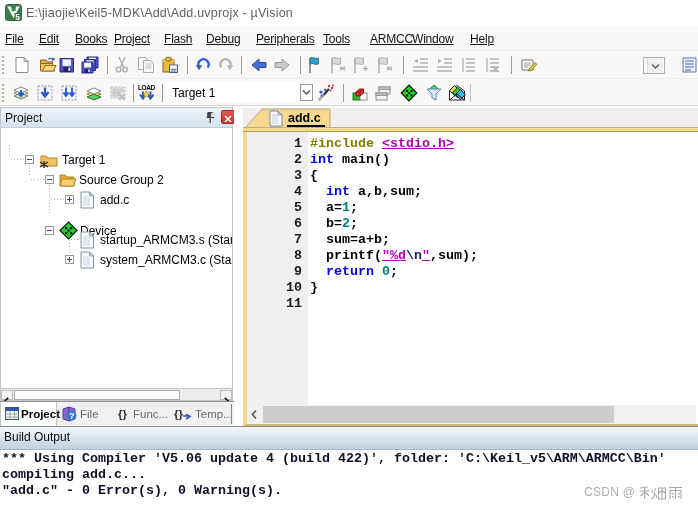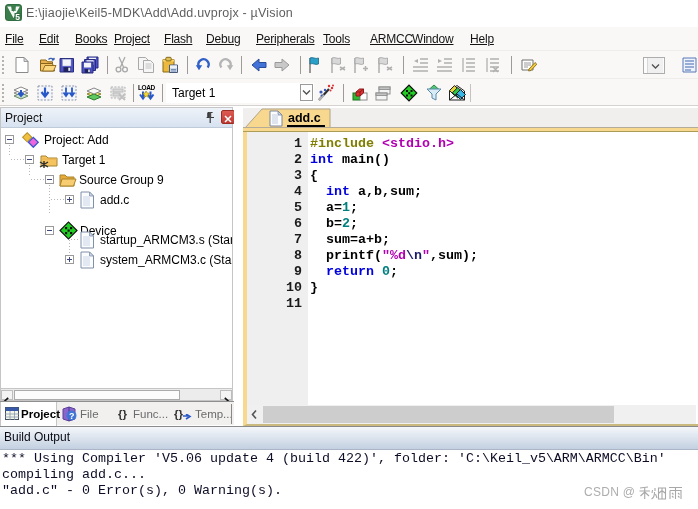--- a/index.html
+++ b/index.html
@@ -54,28 +54,28 @@
 #tabline { position:absolute; left:0; top:20px; width:455px; height:1px; background:#b4ab98; }
 #tabstrip { position:absolute; left:0; top:21px; width:455px; height:3px; background:#f8d88f; }
 #tabstrip2 { position:absolute; left:0; top:24px; width:455px; height:1px; background:#ad9c56; }
 #edframe { position:absolute; left:0; top:25px; width:455px; height:294px; border-left:4px solid #f8d88f; border-bottom:2px solid #c9b97c; background:#fff; }
 #gutter { position:absolute; left:0px; top:0px; width:61px; height:273px; background:#efefef; color:#1a1a1a; font-size:13.333px; line-height:16px; text-align:right; padding-right:6px; padding-top:4px; font-weight:bold; white-space:pre; }
 #code { position:absolute; left:63px; top:4px; width:386px; height:269px; font-size:13.333px; line-height:16px; white-space:pre; font-weight:bold; color:#000; }
 #escroll { position:absolute; left:0px; top:273px; width:449px; height:19px; background:#f0f0f0; }
 #ethumb { position:absolute; left:16px; top:1px; width:351px; height:17px; background:#cdcdcd; }
 .kw { color:#0000e0; }
 .pp { color:#7f7e00; }
-.str { color:#b000b0; }
+.str { color:#b000b0;text-decoration:underline; }
 .num { color:#007f7f; }
 .esc { color:#1a1a66; }
 
 
 #bohead { left:0; top:426px; width:698px; height:24px; background:linear-gradient(#f4f7fa,#c3d0e1); border-top:1px solid #8a8a8a; border-bottom:1px solid #aab6c6; }
 #bohead .t { position:absolute; left:4px; top:3px; font-size:12px; color:#0a0a14; }
-#boutput { left:2px; top:451px; width:695px; height:59px; background:#fff; font-size:13.333px; line-height:16px; white-space:pre; font-weight:normal; color:#0d0d26; }
+#boutput { left:2px; top:451px; width:695px; height:59px; background:#fff; font-size:13.333px; line-height:16px; white-space:pre; font-weight:bold; color:#0d0d26; }
 #watermark { left:584px; top:485px; font-size:12px; color:#adadad; letter-spacing:0.3px; }
 </style>
 </head>
 <body>
 <div id="app">
 
   <div id="titlebar" class="abs">
     <svg class="abs" style="left:5px;top:4px" width="17" height="17" viewBox="0 0 17 17">
       <rect x="0" y="0" width="17" height="17" rx="3.5" fill="#2f6e3f"></rect>
       <rect x="1" y="1" width="15" height="15" rx="3" fill="#3b7d4b"></rect>
@@ -351,30 +351,20 @@
 
       <div class="dotv" style="left:8px;top:16px;height:11px"></div>
       <div class="doth" style="left:10px;top:30px;width:13px"></div>
       <div class="dotv" style="left:28px;top:36px;height:11px"></div>
       <div class="doth" style="left:30px;top:50px;width:13px"></div>
       <div class="dotv" style="left:48px;top:56px;height:30px"></div>
       <div class="doth" style="left:50px;top:70px;width:13px"></div>
       <div class="dotv" style="left:68px;top:96px;height:30px"></div>
       <div class="doth" style="left:70px;top:110px;width:9px"></div>
 
-      <div class="trow" style="top:1px">
-        <div class="ebox" style="left:4px">
-            <span class="h"></span>
-          </div>
-        <svg class="abs" style="left:19px;top:2px" width="20" height="16" viewBox="0 0 20 16">
-          <rect x="4" y="2" width="6.5" height="6.5" transform="rotate(45 7.2 5.2)" fill="#f0c040" stroke="#b89028" stroke-width="1"></rect>
-          <rect x="9.8" y="6.8" width="7" height="7" transform="rotate(45 13.3 10.3)" fill="#ee66dd" stroke="#3c55c8" stroke-width="1.3"></rect>
-        </svg>
-        <span class="lbl" style="left:43px">Project: Add</span>
-      </div>
 
       <div class="trow" style="top:21px">
         <div class="ebox" style="left:24px">
             <span class="h"></span>
           </div>
         <svg class="abs" style="left:38px;top:2px" width="20" height="16" viewBox="0 0 20 16">
           <path d="M2 4 L2 14 L18 14 L18 6 L9 6 L7 4 Z" fill="#f5c460" stroke="#a8842c" stroke-width="1"></path>
           <path d="M2 7 L18 7" stroke="#e8b050" stroke-width="1"></path>
           <g stroke="#303030" stroke-width="1.4">
               <path d="M1 10 L9 15 M5 9 L5 16 M1 15 L9 10"></path>
@@ -384,21 +374,21 @@
       </div>
 
       <div class="trow" style="top:41px">
         <div class="ebox" style="left:44px">
             <span class="h"></span>
           </div>
         <svg class="abs" style="left:57px;top:2px" width="20" height="16" viewBox="0 0 20 16">
           <path d="M2 3 L7 3 L9 5 L16 5 L16 14 L2 14 Z" fill="#e8aa38" stroke="#a8842c" stroke-width="1"></path>
           <path d="M4 7 L18 7 L15.5 14 L2 14 Z" fill="#f8cc70" stroke="#a8842c" stroke-width="1"></path>
         </svg>
-        <span class="lbl" style="left:78px">Source Group 9</span>
+        <span class="lbl" style="left:78px">Source Group 2</span>
       </div>
 
       <div class="trow" style="top:61px">
         <div class="ebox" style="left:64px">
             <span class="h"></span>
             <span class="v"></span>
           </div>
         <svg class="abs" style="left:79px;top:1px" width="15" height="18" viewBox="0 0 15 18">
           <path d="M1 1 h8.5 l4 4 v12 h-12.5 Z" fill="#fbfcfe" stroke="#8090aa" stroke-width="1"></path>
           <path d="M9.5 1 l4 4 h-4 Z" fill="#cdd8ea" stroke="#8090aa" stroke-width="0.8"></path>

